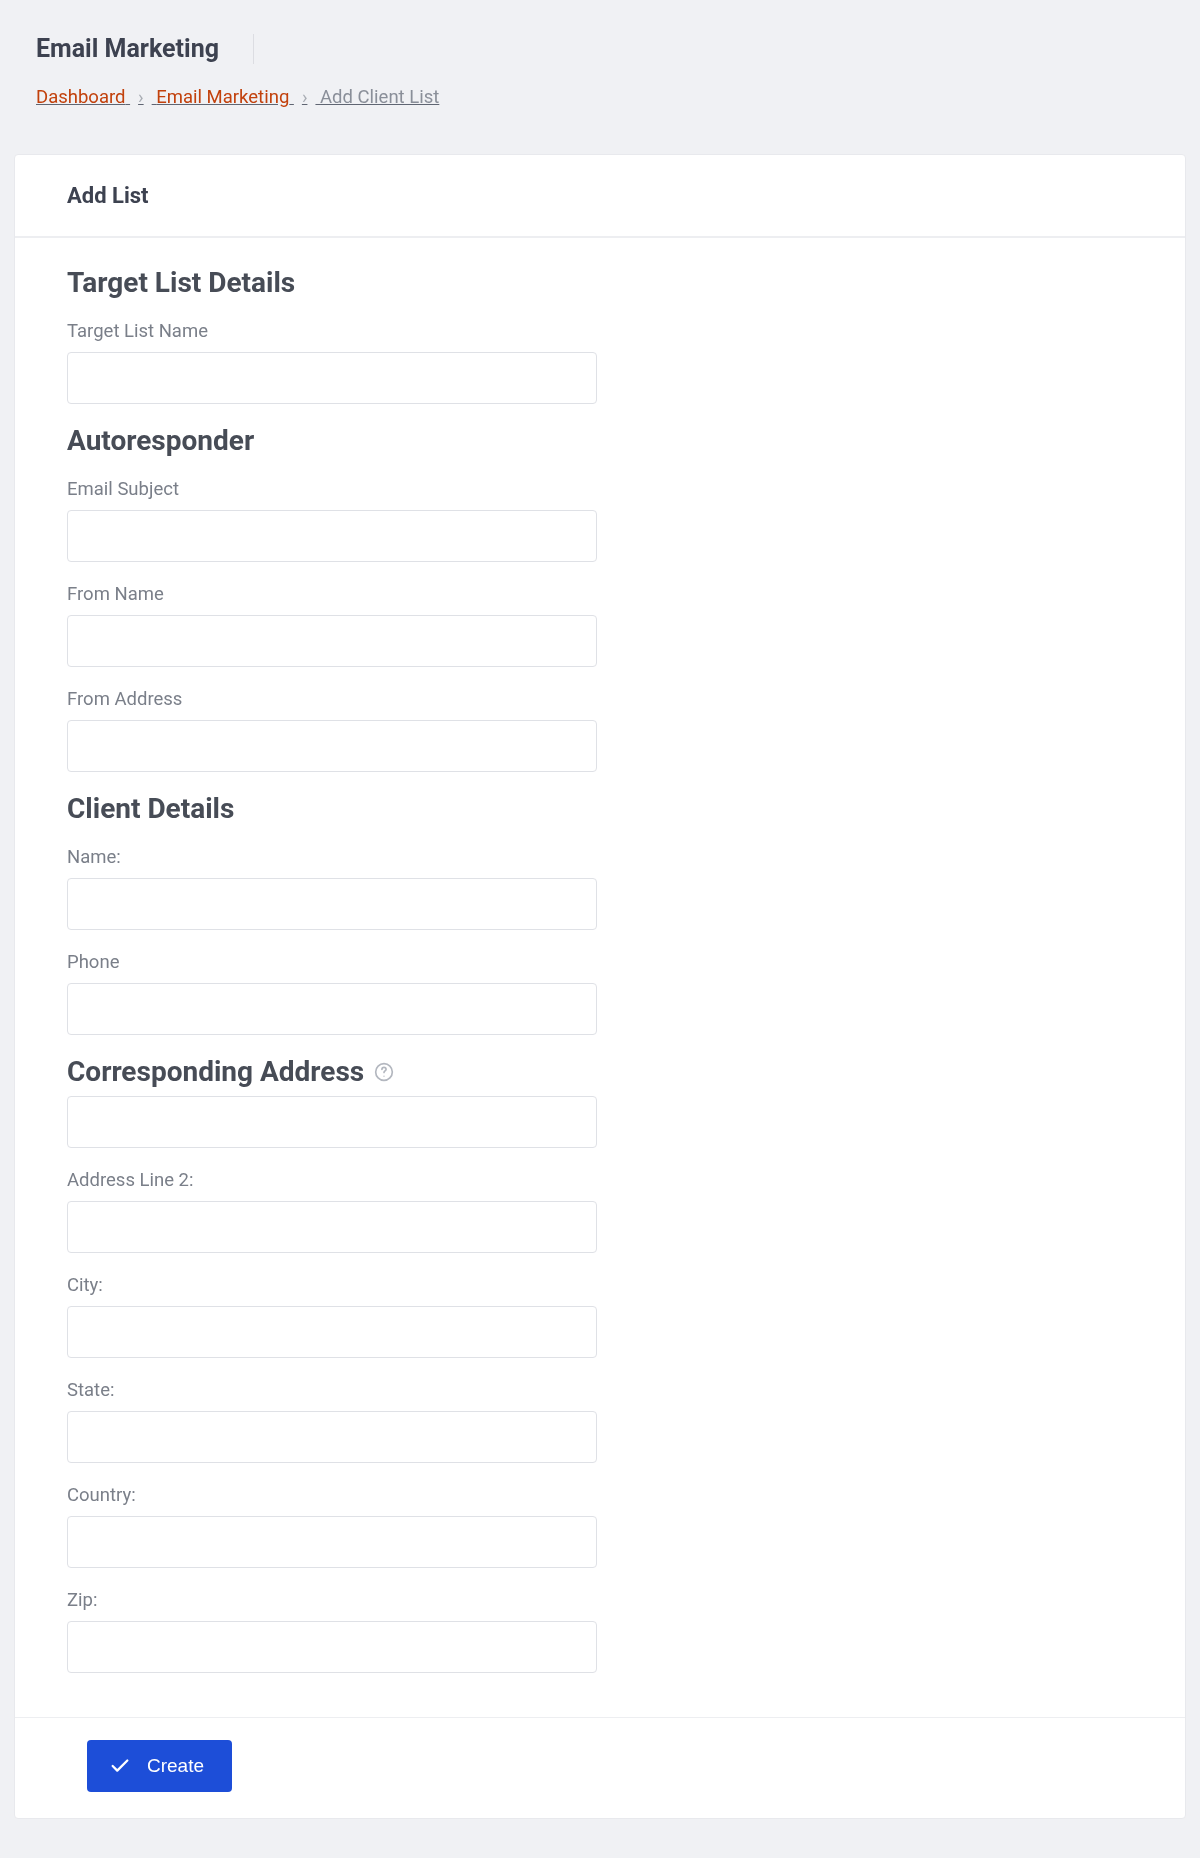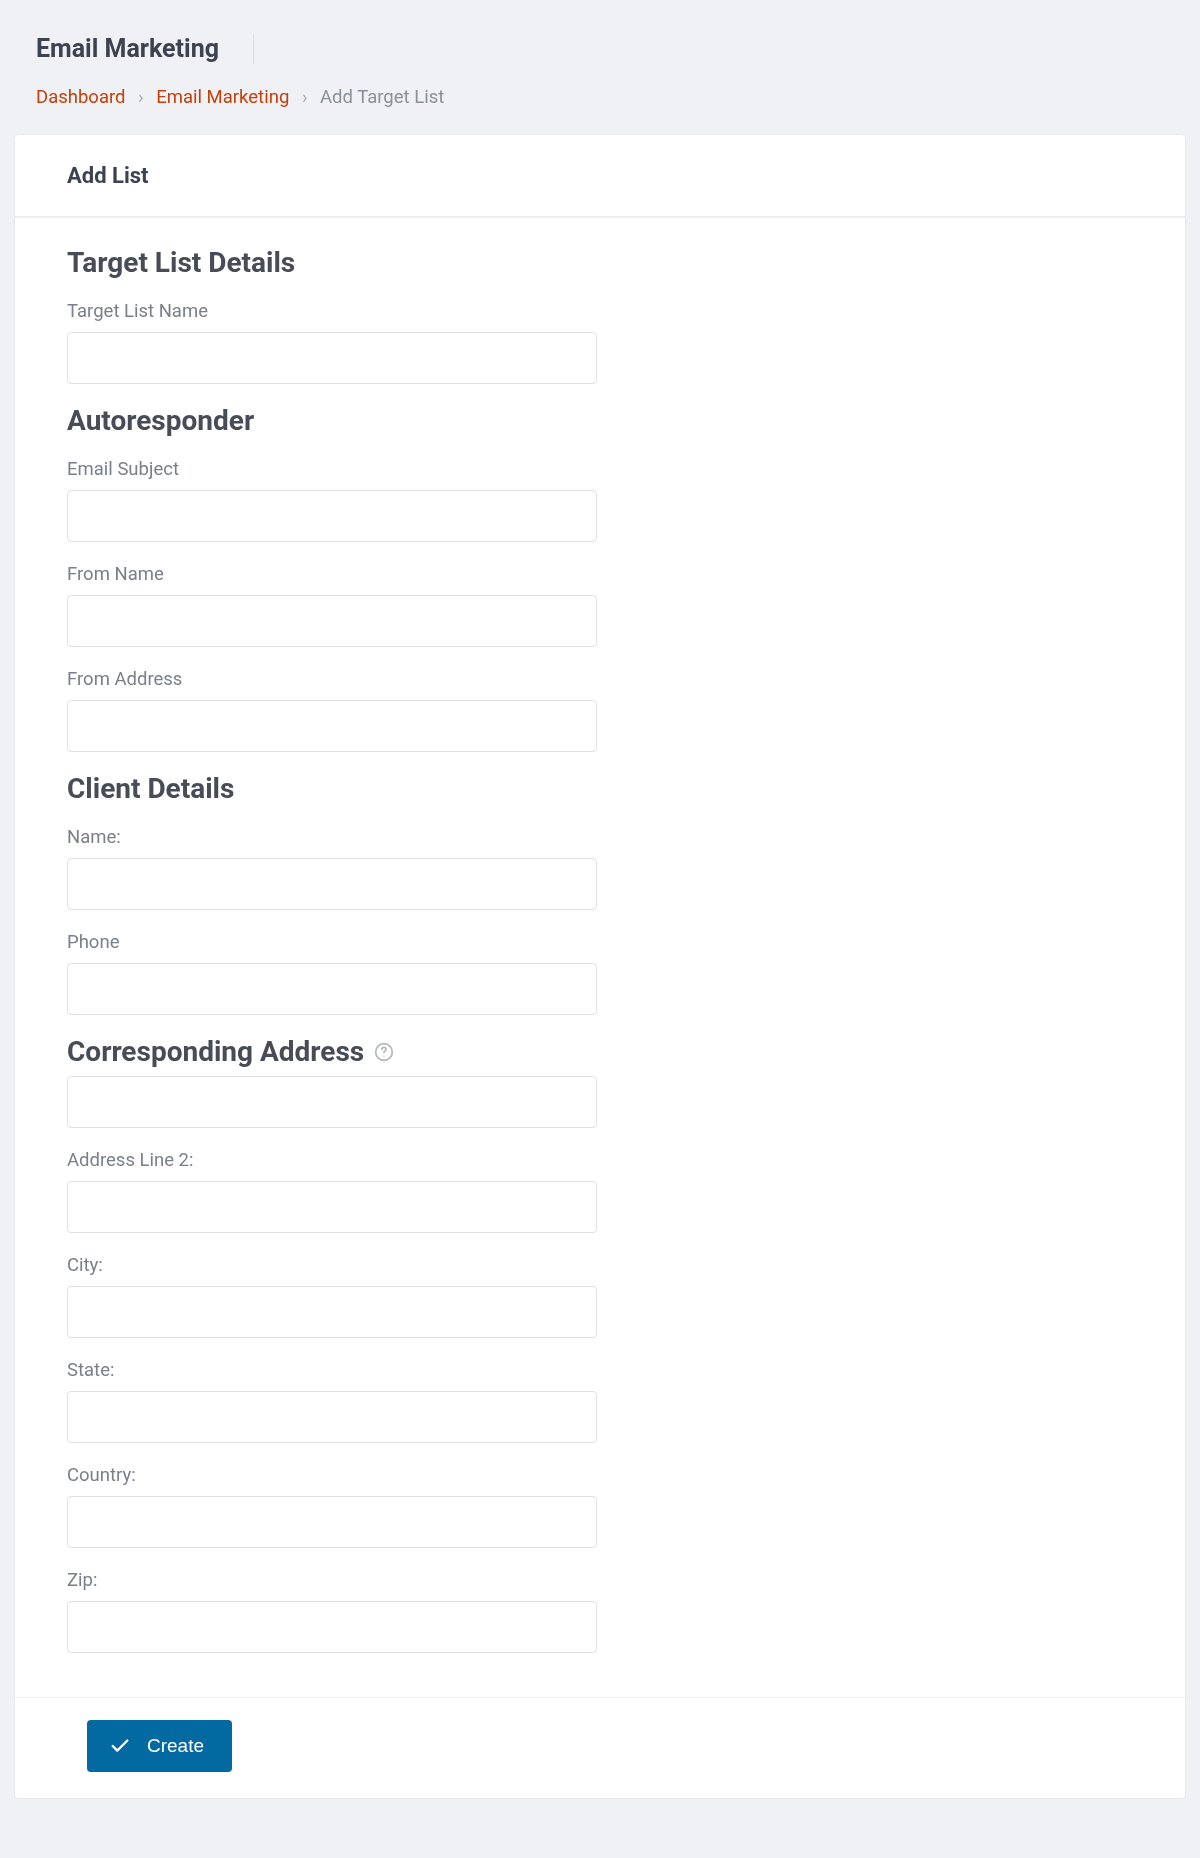--- a/index.html
+++ b/index.html
@@ -5,21 +5,22 @@
   * { box-sizing: border-box; margin: 0; padding: 0; }
   html, body {
     font-family: 'Segoe UI', Roboto, -apple-system, Arial, sans-serif;
     background: #f0f1f4;
     color: #5f6572;
     font-size: 18px;
   }
   .page { width: 1200px; min-height: 1858px; background: #f0f1f4; padding-bottom: 40px; }
 
   .top {
-    padding: 34px 36px 26px 36px;
+    padding: 34px 36px 46px 36px;
+    text-decoration: underline;
   }
   .page-title {
     font-size: 25px;
     font-weight: 700;
     color: #3d4250;
     display: inline-block;
     padding-right: 34px;
     border-right: 1px solid #dcdde2;
     line-height: 1.2;
   }
@@ -89,42 +90,42 @@
 
   .card-footer {
     border-top: 1px solid #edeef1;
     padding: 22px 40px 26px 72px;
   }
   .btn {
     display: inline-flex;
     align-items: center;
     height: 52px;
     padding: 0 28px 0 22px;
-    background: #0369a1;
+    background: #1d4ed8;
     color: #fff;
     font-size: 19px;
     border: none;
     border-radius: 4px;
     cursor: pointer;
   }
   .btn .check-icon { margin-right: 16px; display:inline-flex; }
   .check-icon svg { display:block; }
 </style>
 </head>
 <body>
 
 <div class="page">
   <div class="top">
     <h1 class="page-title">Email Marketing</h1>
     <div class="breadcrumb">
       <a href="#">Dashboard</a>
       <span class="sep">›</span>
       <a href="#">Email Marketing</a>
       <span class="sep">›</span>
-      <span>Add Target List</span>
+      <span>Add Client List</span>
     </div>
   </div>
 
   <div class="card">
     <div class="card-head">
       <div class="card-head-title">Add List</div>
     </div>
 
     <div class="card-body">
 

